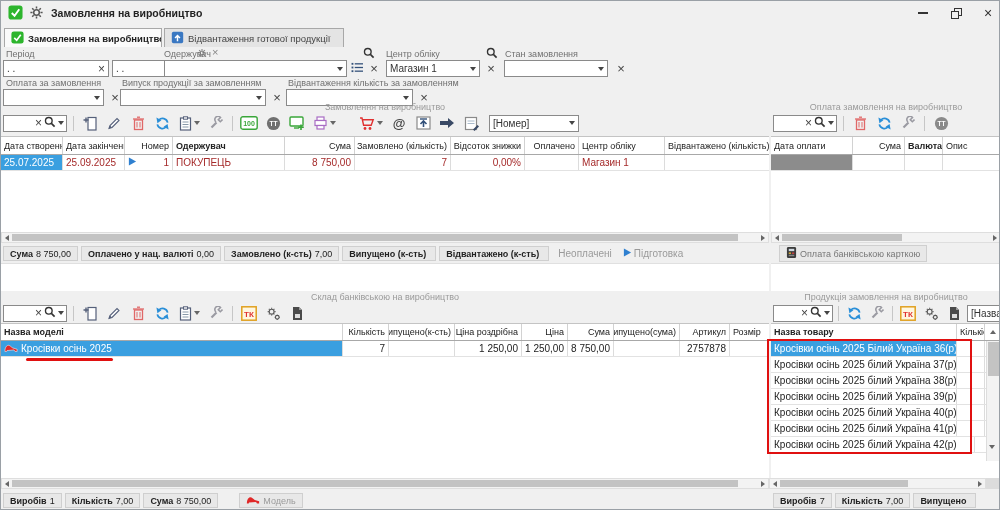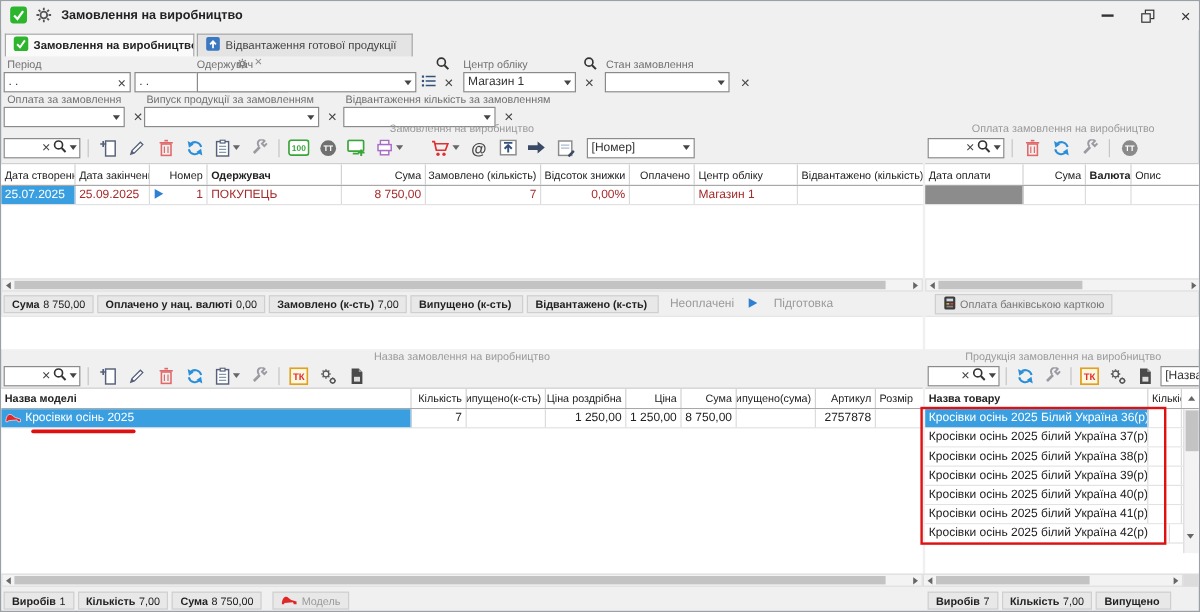--- a/index.html
+++ b/index.html
@@ -348,21 +348,21 @@
       </span>
     <span class="chip">
         <b>Випущено (к-сть)</b>
         <span></span>
       </span>
     <span class="chip">
         <b>Відвантажено (к-сть)</b>
         <span></span>
       </span>
     <span class="graytxt" style="margin-left:6px">Неоплачені</span>
-    <span style="display:inline-flex;align-items:flex-start;gap:13px;margin-left:8px">
+    <span style="display:inline-flex;align-items:flex-start;gap:2px;margin-left:8px">
         <svg viewBox="0 0 10 10" width="9" height="9">
           <polygon points="1,0.5 9,5 1,9.5" fill="#2f80d0"></polygon>
         </svg>
         <span class="graytxt">Підготовка</span>
       </span>
   </div>
 
   <div class="abs panel-title" style="left:770px;top:101px;width:230px">Оплата замовлення на виробництво</div>
   <div class="abs tbar" style="left:772px;top:111px;width:228px;height:22px">
     <div class="sbox">
@@ -440,21 +440,21 @@
             <rect x="6.5" y="7" width="2.5" height="1.5" fill="#d04040"></rect>
             <rect x="3" y="9.5" width="6" height="1.5" fill="#888"></rect>
           </svg></span>
       <span>Оплата банківською карткою</span>
     </span>
   </div>
 
   <div class="abs white" style="left:0;top:262px;width:768px;height:28px;border-top:1px solid #e0e0e0"></div>
   <div class="abs white" style="left:770px;top:262px;width:230px;height:28px;border-top:1px solid #e0e0e0"></div>
 
-  <div class="abs panel-title" style="left:0;top:291px;width:768px">Назва замовлення на виробництво</div>
+  <div class="abs panel-title" style="left:0;top:291px;width:768px">Склад банківською на виробництво</div>
   <div class="abs tbar" style="left:2px;top:301px;width:764px;height:22px">
     <div class="sbox">
       <span style="color:#444;font-size:12px">×</span>
       <span><svg viewBox="0 0 13 13" width="12" height="12">
             <circle cx="5.2" cy="5.2" r="3.6" fill="none" stroke="#333" stroke-width="1.5"></circle>
             <line x1="8" y1="8" x2="11.5" y2="11.5" stroke="#333" stroke-width="1.8"></line>
           </svg></span>
       <span class="tri-d" style="border-top-color:#444"></span>
     </div>
     <span class="sep"></span>
@@ -575,21 +575,21 @@
         <span>1</span>
       </span>
     <span class="chip">
         <b>Кількість</b>
         <span>7,00</span>
       </span>
     <span class="chip">
         <b>Сума</b>
         <span>8 750,00</span>
       </span>
-    <span class="chip" style="margin-left:6px;color:#9a9a9a">
+    <span class="chip" style="margin-left:18px;color:#9a9a9a">
         <span><svg viewBox="0 0 16 12" width="14" height="11">
             <path d="M1,10.5 C1,6 3,3.5 5,3.5 C7,3.5 8,5.5 10,6.5 L15,8 L15,10.5 L12.5,10.5 L11.5,8.8 L3.5,9.5 L3,10.5 Z" fill="#e02828"></path>
           </svg></span>
         <span>Модель</span>
       </span>
   </div>
 
   <div class="abs panel-title" style="left:770px;top:291px;width:230px">Продукція замовлення на виробництво</div>
   <div class="abs tbar" style="left:772px;top:301px;width:228px;height:22px;gap:3px">
     <div class="sbox" style="width:60px">

